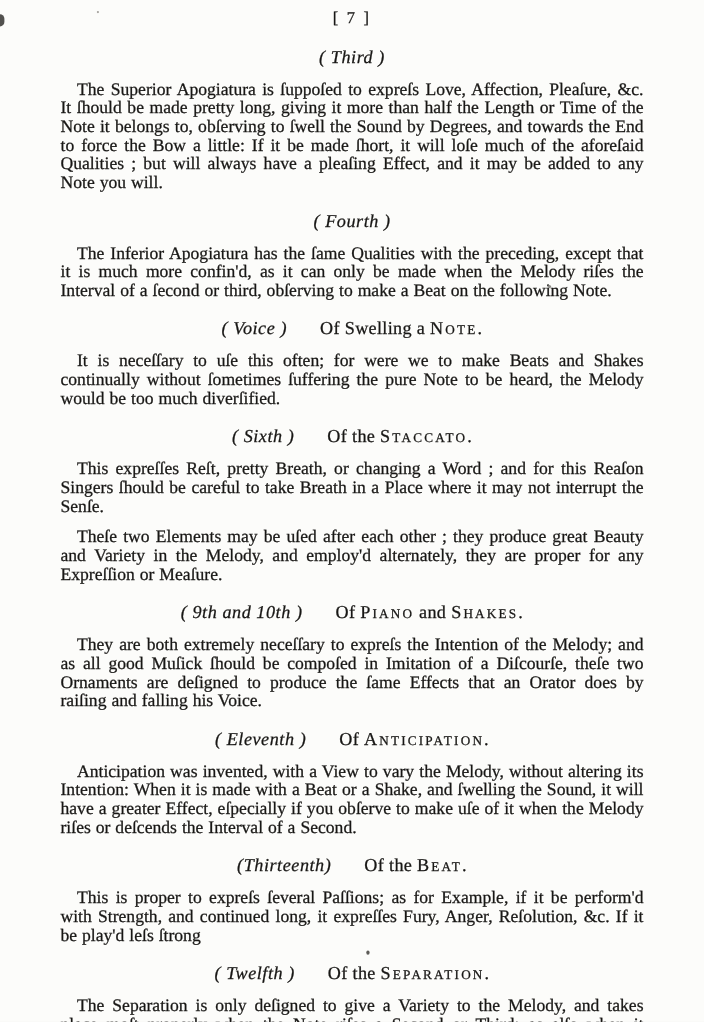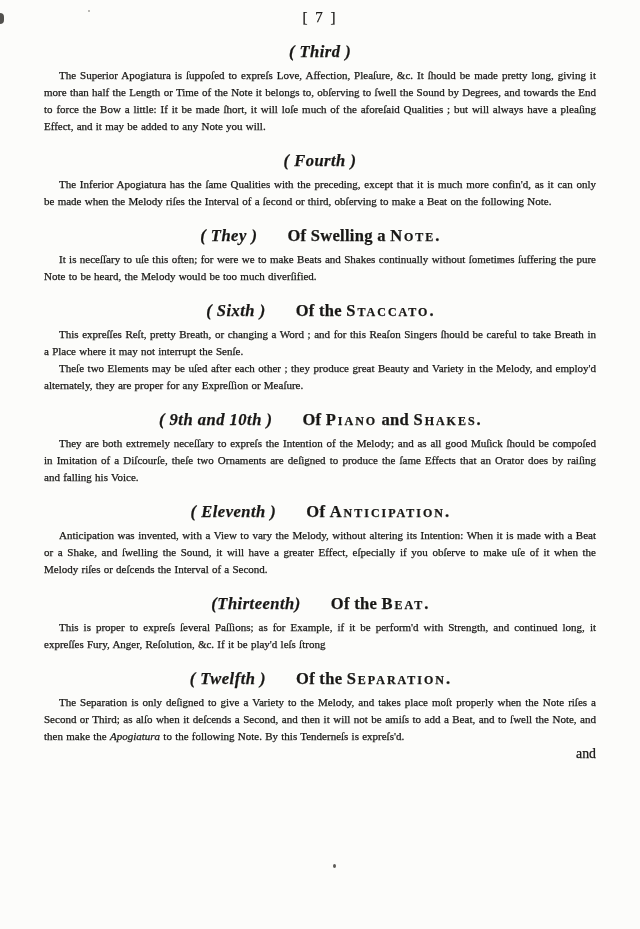--- a/index.html
+++ b/index.html
@@ -29,37 +29,37 @@
     letter-spacing: 2px;
     margin-bottom: 2px;
   }
   .section-heading {
     display: flex;
     justify-content: center;
     align-items: baseline;
     gap: 30px;
     margin: 16px 0 5px 0;
     font-size: 16.5px;
-    font-weight: bold;
+    font-weight: normal;
     white-space: nowrap;
   }
   .section-label {
     font-style: italic;
     letter-spacing: 0.5px;
   }
   .section-title {
     letter-spacing: 0.3px;
   }
   .sc {
     font-variant: small-caps;
     letter-spacing: 0.12em;
   }
   .body-par {
-    margin: 0;
-    font-size: 11px;
+    margin: 11px;
+    font-size: 16px;
     line-height: 17px;
     text-align: justify;
     text-indent: 15px;
     word-spacing: 0.5px;
   }
   .it { font-style: italic; }
   .catchword {
     width: 552px;
     margin: 0 auto;
     font-size: 13.8px;
@@ -97,21 +97,21 @@
 
   <section>
     <h2 class="section-heading">
       <span class="section-label">( Fourth )</span>
     </h2>
     <p class="body-par"><span>The Inferior Apogiatura has the ſame Qualities with the preceding, except that it is much more confin'd, as it can only be made when the Melody riſes the Interval of a ſecond or third, obſerving to make a Beat on the following Note.</span></p>
   </section>
 
   <section>
     <h2 class="section-heading">
-      <span class="section-label">( They )</span>
+      <span class="section-label">( Voice )</span>
       <span class="section-title"><span>Of Swelling a </span><span class="sc">Note</span><span>.</span></span>
     </h2>
     <p class="body-par"><span>It is neceſſary to uſe this often; for were we to make Beats and Shakes continually without ſometimes ſuffering the pure Note to be heard, the Melody would be too much diverſified.</span></p>
   </section>
 
   <section>
     <h2 class="section-heading">
       <span class="section-label">( Sixth )</span>
       <span class="section-title"><span>Of the </span><span class="sc">Staccato</span><span>.</span></span>
     </h2>

